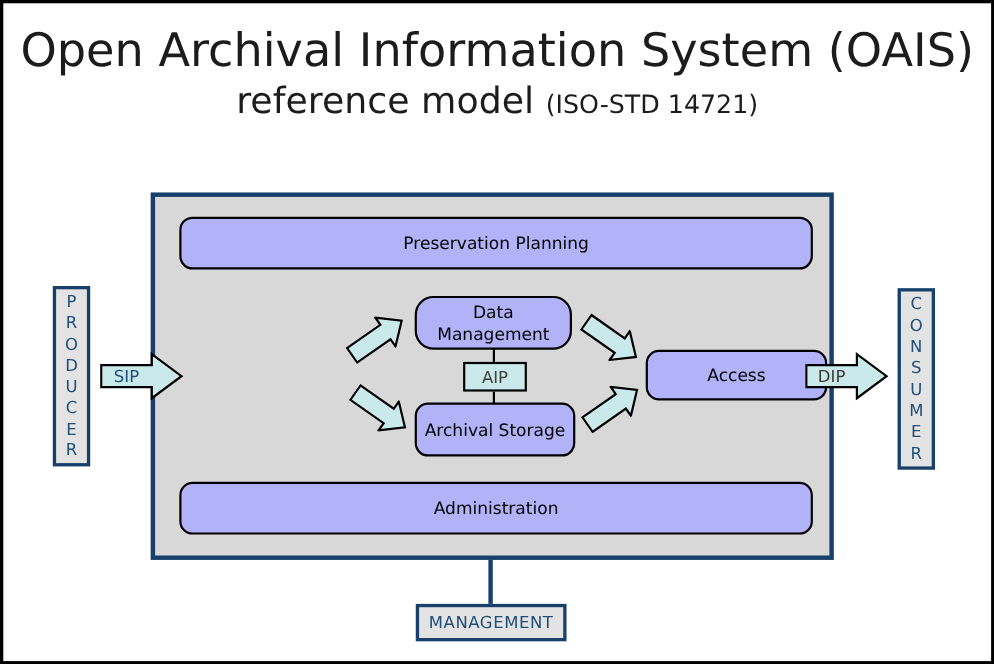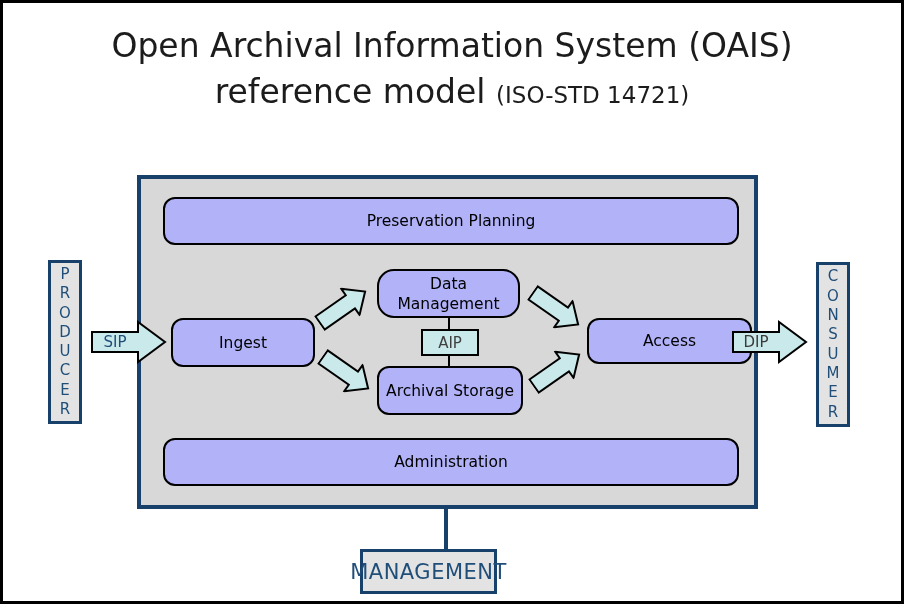--- a/index.html
+++ b/index.html
@@ -10,21 +10,21 @@
     position: relative;
     width: 904px;
     height: 604px;
     background: #ffffff;
     border: 3px solid #000000;
     overflow: hidden;
   }
 
   
   .title-block { position: absolute; left: 0; top: 20px; width: 100%; text-align: center; color: #1c1c1c; }
-  .title-line1 { font-size: 33px; line-height: 46px; text-align: center; }
+  .title-line1 { font-size: 42px; line-height: 46px; text-align: center; }
   .title-line2 { font-size: 33px; line-height: 46px; }
   .title-sub   { font-size: 23px; }
 
   
   .boundary {
     position: absolute;
     left: 134px; top: 172px;
     width: 621px; height: 334px;
     background: #d8d8d8;
     border: 4px solid #17406b;
@@ -86,23 +86,23 @@
     display: flex;
     flex-direction: column;
     align-items: center;
     justify-content: space-evenly;
     font-size: 15px;
     line-height: 15px;
   }
   .box-producer { left: 45px;  top: 257px; width: 34px; height: 164px; }
   .box-consumer { left: 813px; top: 259px; width: 34px; height: 165px; }
   .box-management {
-    left: 357px; top: 546px; width: 137px; height: 45px;
+    left: 375px; top: 546px; width: 137px; height: 34px;
     display: flex; align-items: center; justify-content: center;
-    font-size: 21px; letter-spacing: 0.5px;
+    font-size: 15px; letter-spacing: 0.5px;
   }
   .mgmt-line {
     position: absolute;
     left: 441px; top: 503px;
     width: 4px; height: 44px;
     background: #17406b;
     z-index: 0;
   }
 
   
@@ -144,23 +144,20 @@
   <div class="aip-line"></div>
 
   <div class="fbox box-preservation">
     <span>Preservation Planning</span>
   </div>
 
   <div class="fbox box-datamgmt">
     <span class="narrow">Data Management</span>
   </div>
 
-  <div class="fbox box-ingest">
-    <span>Ingest</span>
-  </div>
 
   <div class="fbox box-archstorage">
     <span>Archival Storage</span>
   </div>
 
   <div class="fbox box-access">
     <span>Access</span>
   </div>
 
   <div class="fbox box-administration">

